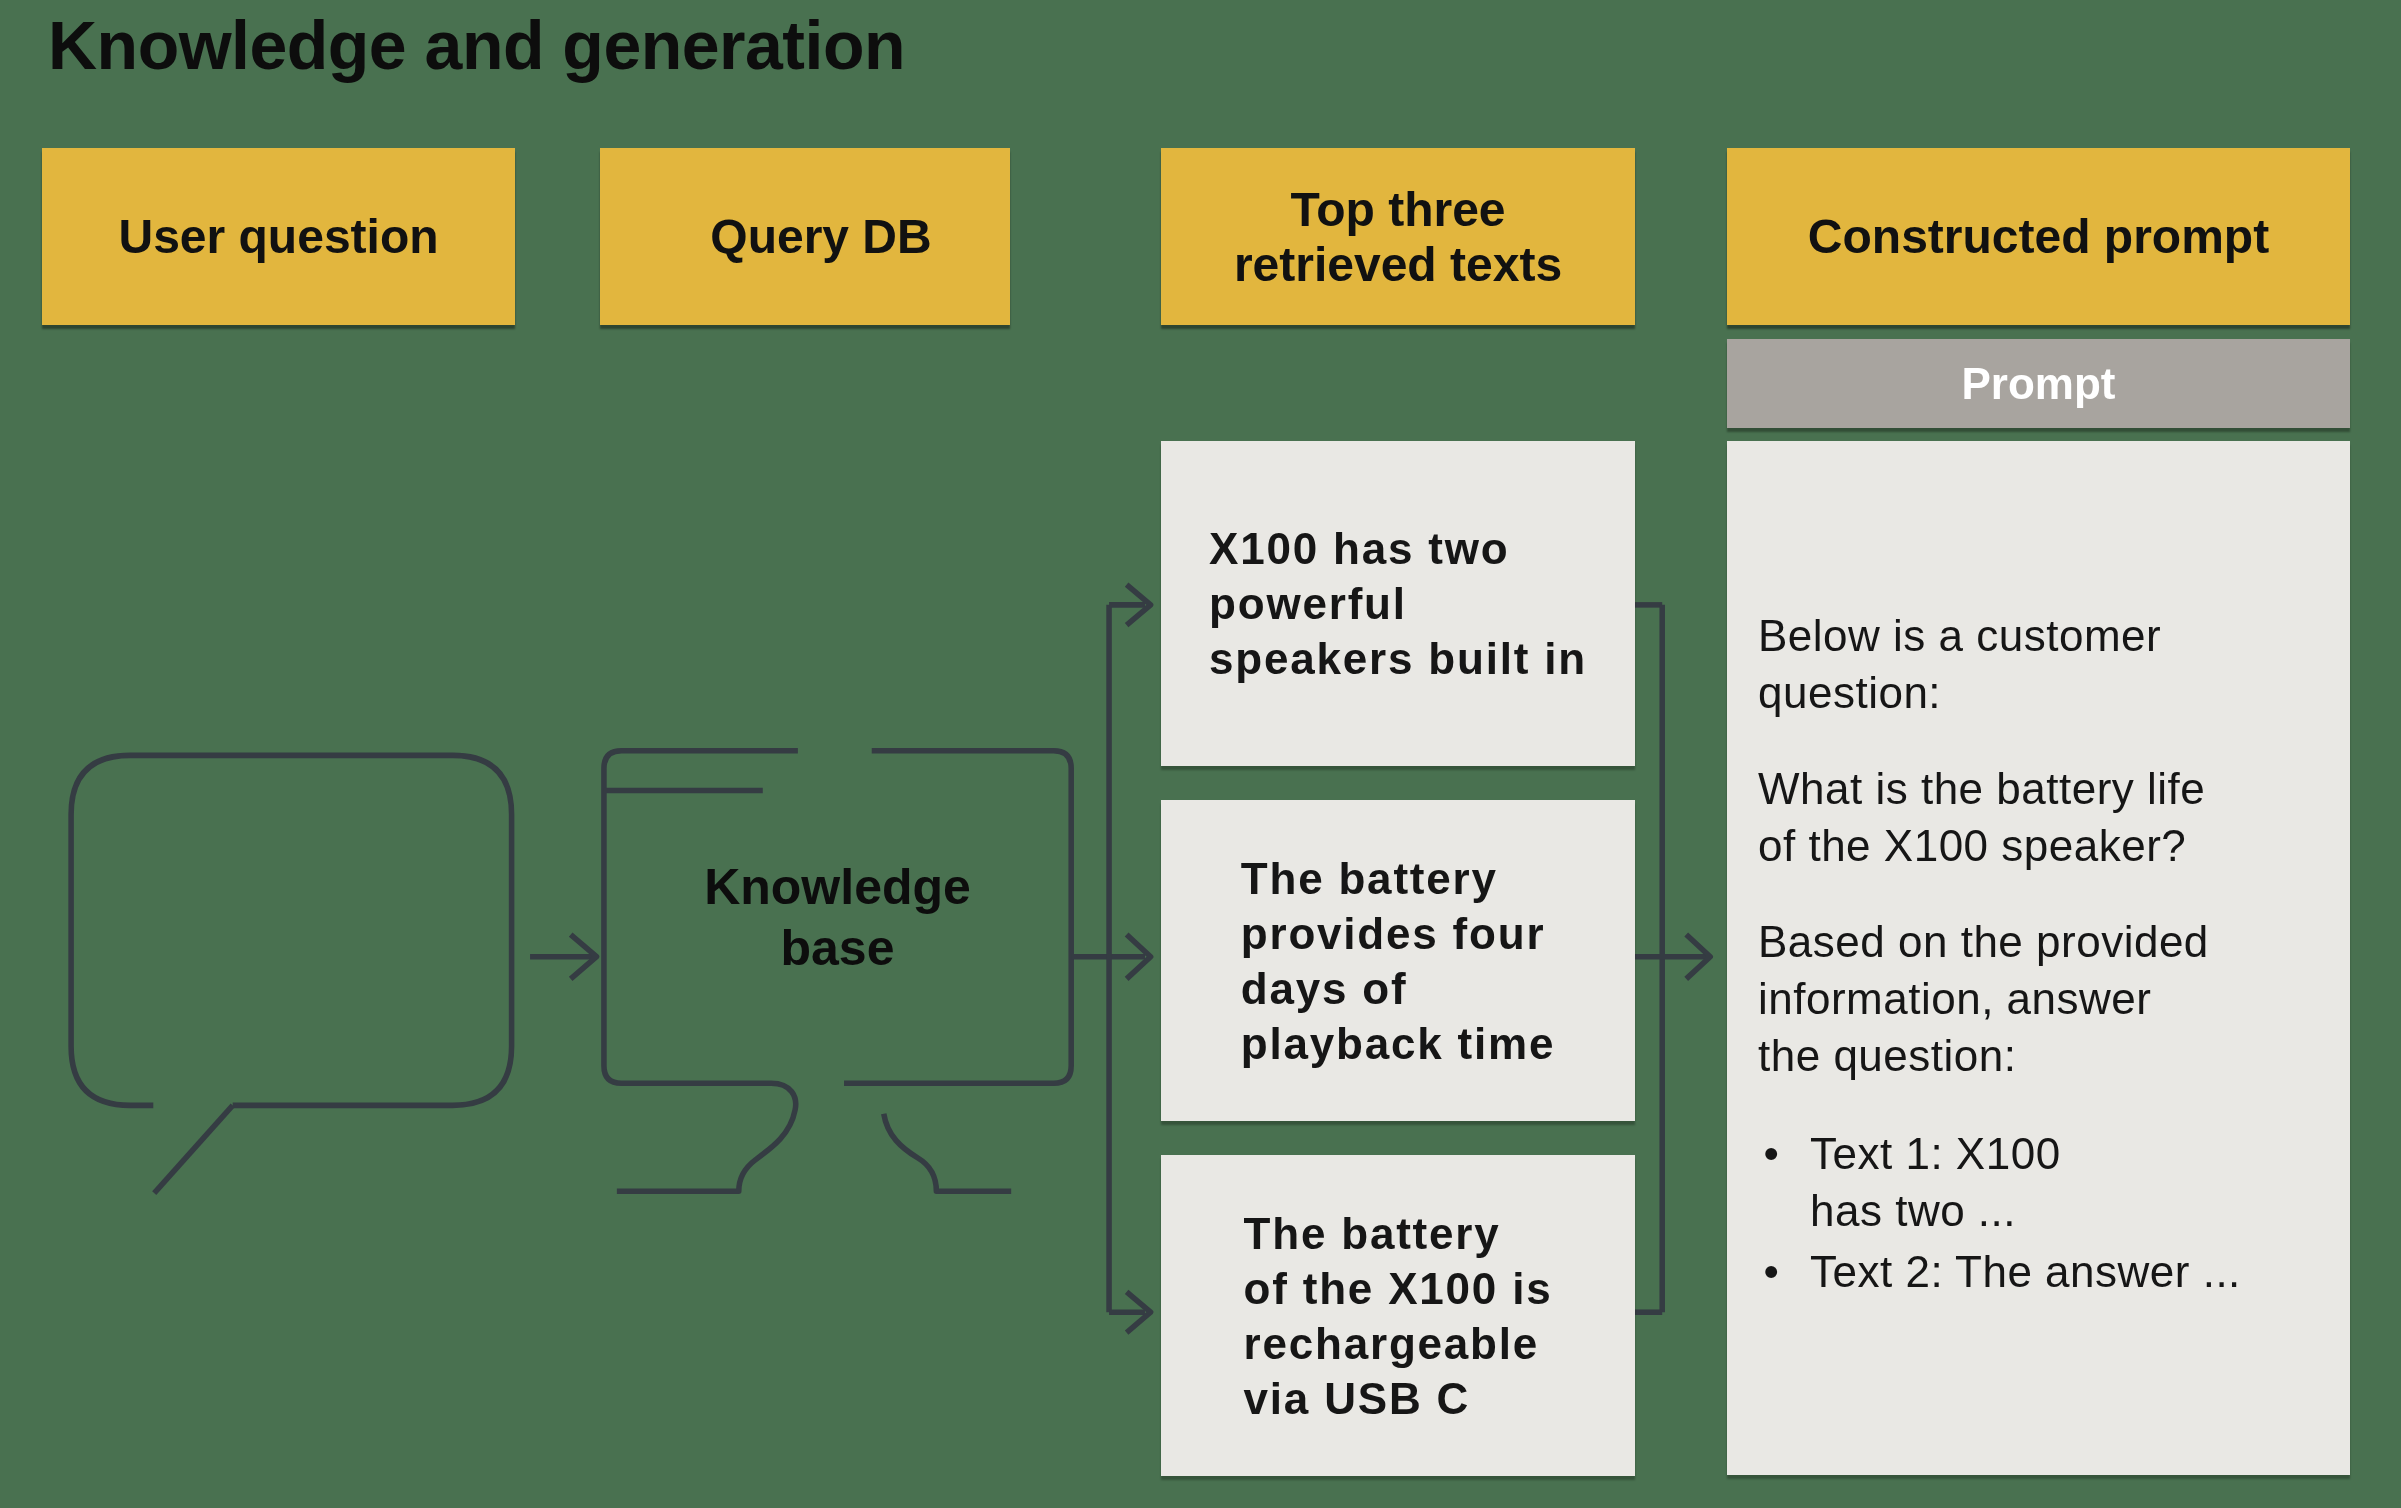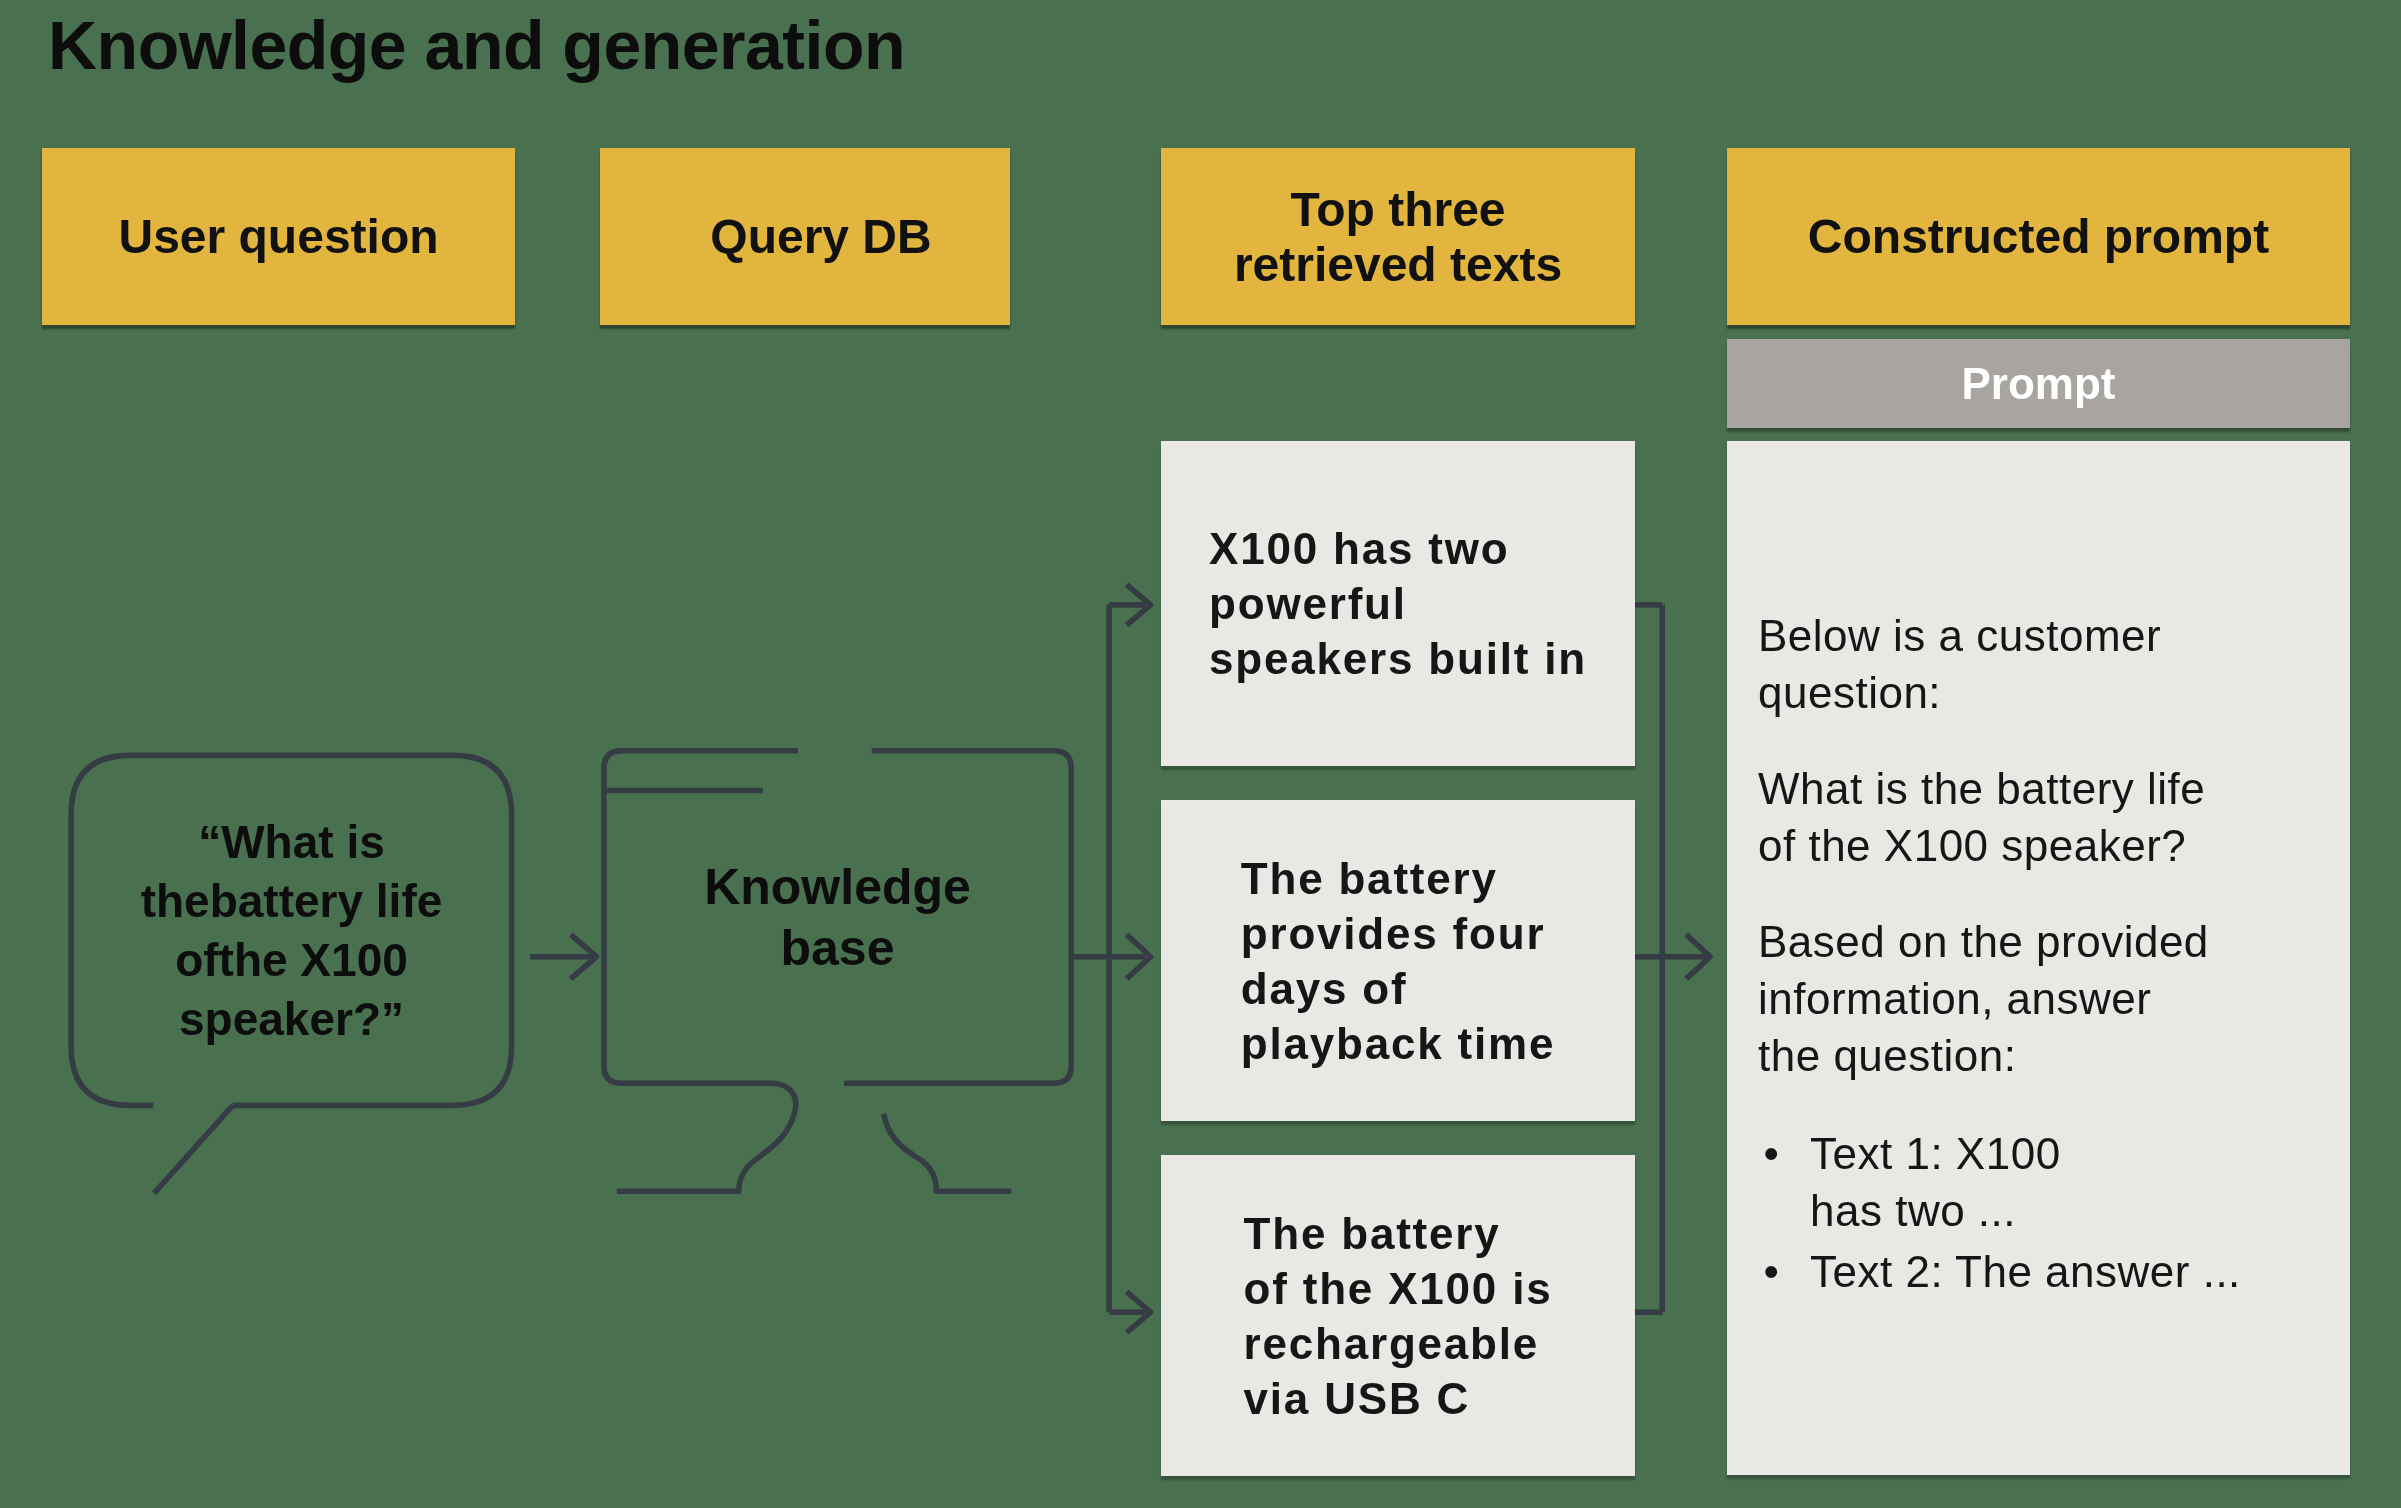--- a/index.html
+++ b/index.html
@@ -154,24 +154,20 @@
 
     <g>
       <path d="M 1770 655 L 1800 655"></path>
       <path d="M 1800 655 L 1800 1421"></path>
       <path d="M 1770 1421 L 1800 1421"></path>
       <path d="M 1770 1036 L 1848 1036"></path>
       <path d="M 1826 1012 L 1852 1036 L 1826 1060"></path>
     </g>
   </svg>
 
-  <div class="bubble-text">“What is
-thebattery life
-ofthe X100
-speaker?”</div>
   <div class="kb-text">Knowledge
 base</div>
 
   <div class="retrieved retrieved-1">X100 has two
 powerful
 speakers built in</div>
   <div class="retrieved retrieved-2">The battery
 provides four
 days of
 playback time</div>

